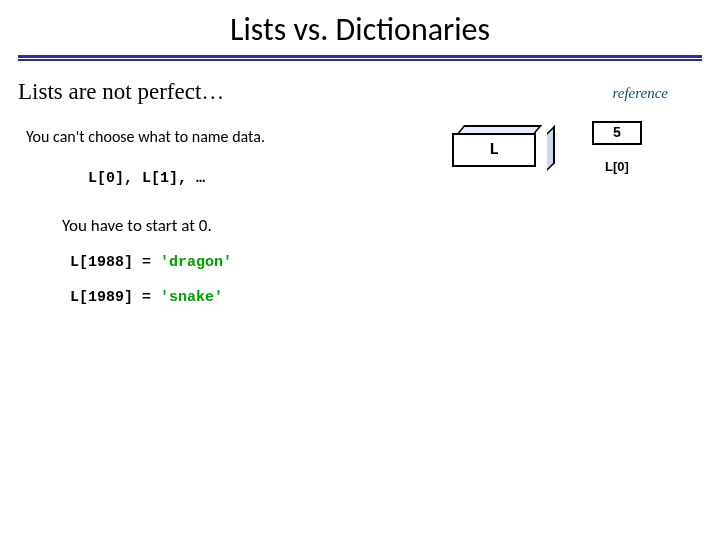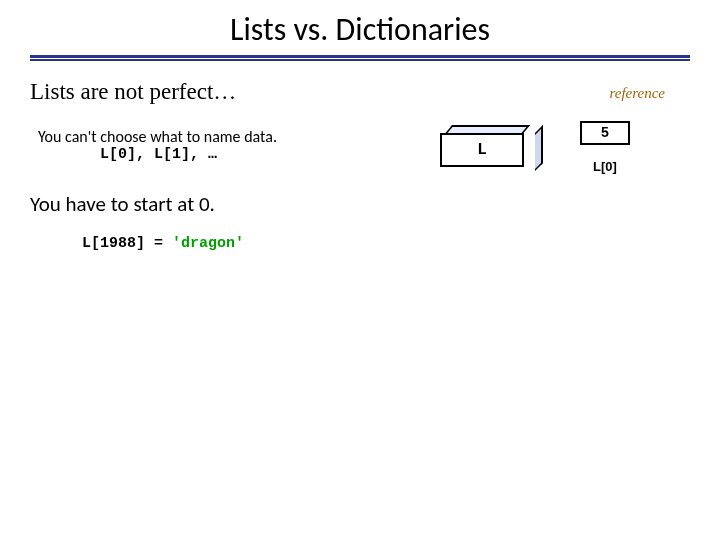--- a/index.html
+++ b/index.html
@@ -7,21 +7,21 @@
     width: 720px;
     height: 540px;
     background: #fff;
     font-family: Calibri, Arial, sans-serif;
     position: relative;
     overflow: hidden;
   }
   .slide {
     width: 100%;
     height: 100%;
-    padding: 10px 30px;
+    padding: 10px 18px;
   }
   .title {
     font-size: 32px;
     font-weight: 400;
     text-align: center;
     color: #000;
     margin-bottom: 6px;
   }
   .rule {
     height: 6px;
@@ -36,45 +36,47 @@
   }
   .subtitle {
     font-size: 23px;
     color: #000;
     font-family: "Times New Roman", serif;
   }
   .reference-label {
     font-style: italic;
     font-family: "Times New Roman", serif;
     font-size: 15px;
-    color: #a16207;
-    margin-right: 25px;
+    color: #0c4a6e;
+    margin-right: 34px;
     margin-top: 2px;
   }
   .body-row {
     display: flex;
     margin-top: 22px;
   }
   .left-col {
     flex: 1;
   }
   .bullet {
     font-size: 16px;
     color: #000;
     margin-left: 8px;
   }
   .indent-code {
     font-family: "Courier New", monospace;
     font-weight: bold;
     font-size: 15px;
     margin-left: 70px;
+    margin-top: 24px;
   }
   .line-start {
-    font-size: 21px;
+    font-size: 17px;
     margin-top: 28px;
+    margin-left: 44px;
   }
   .code-assign {
     font-family: "Courier New", monospace;
     font-weight: bold;
     font-size: 15px;
     margin-left: 52px;
     margin-top: 18px;
   }
   .code-assign .str { color: #00a000; }
   .right-col {
@@ -158,20 +160,23 @@
   </div>
 
   <div class="body-row">
     <div class="left-col">
       <div class="bullet">You can't choose what to name data.</div>
       <div class="indent-code">L[0], L[1], …</div>
       <div class="line-start">You have to start at 0.</div>
       <div class="code-assign">
         <span>L[1988] = </span><span class="str">'dragon'</span>
       </div>
+      <div class="code-assign">
+        <span>L[1989] = </span><span class="str">'snake'</span>
+      </div>
     </div>
 
     <div class="right-col">
       <div class="lbox-wrap">
         <div class="lbox-top"></div>
         <div class="lbox-side"></div>
         <div class="lbox-front">L</div>
       </div>
       <div class="cell cell0">
         <div class="val">5</div>

